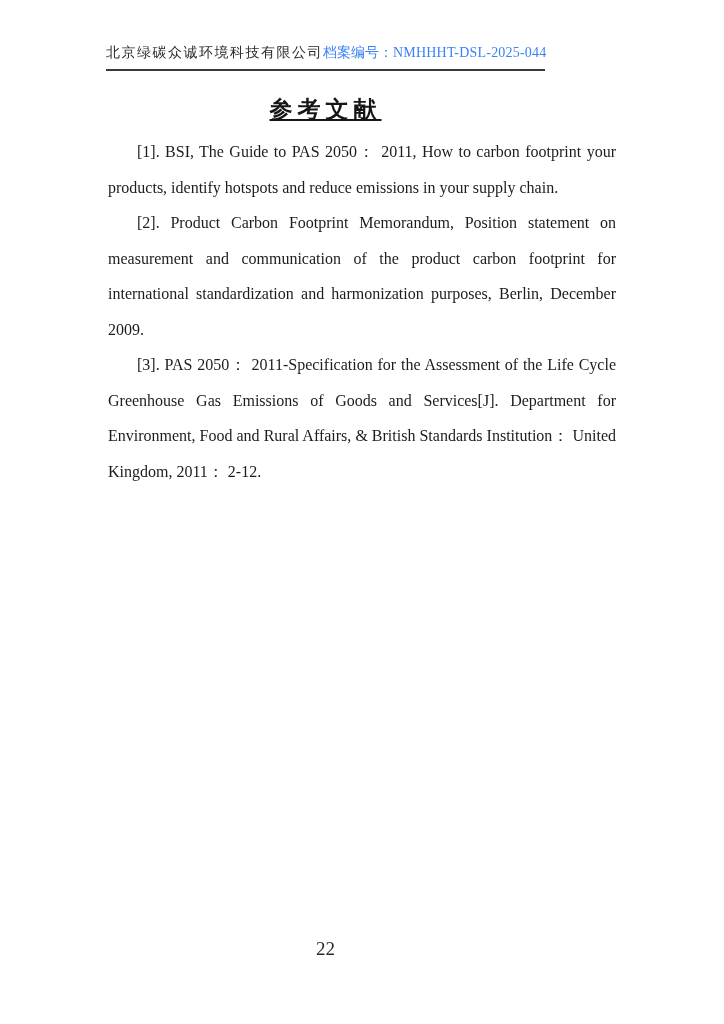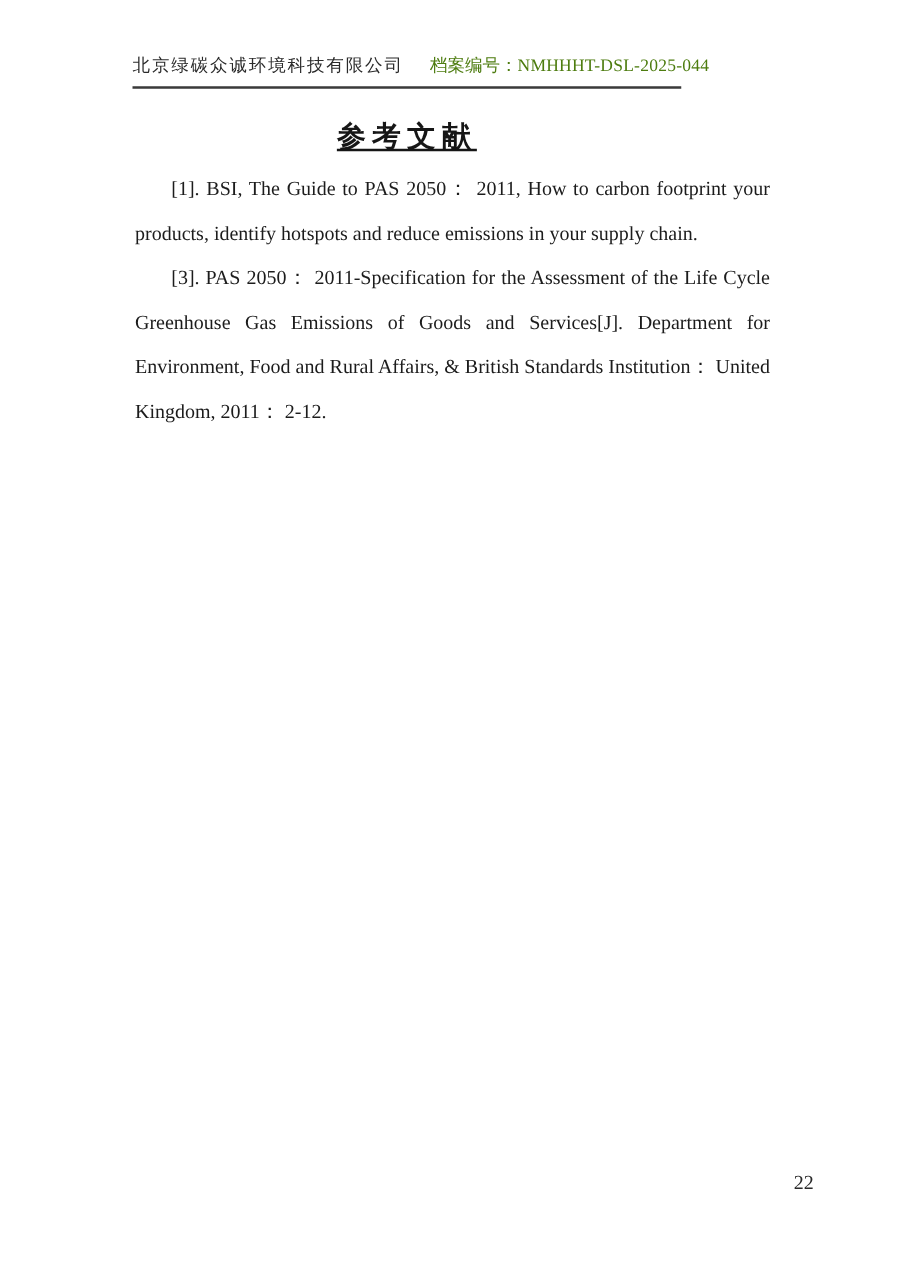--- a/index.html
+++ b/index.html
@@ -27,22 +27,21 @@
     border-bottom: 2px solid #3a3a3a;
     padding-bottom: 7px;
     font-size: 14px;
     white-space: nowrap;
   }
   .header .company {
     letter-spacing: 1.5px;
     color: #2a2a2a;
   }
   .header .docnum {
-    color: #4d7c0f;
-    margin-left: 21px;
+    color: #3b82f6;
   }
   .header .docnum .id {
     letter-spacing: 0.2px;
   }
   .doc-title {
     position: absolute;
     top: 94px;
     left: 0;
     width: 100%;
     text-align: center;
@@ -64,39 +63,40 @@
     line-height: 35.5px;
     text-align: justify;
     text-indent: 29px;
     color: #1c1c1c;
   }
   .footer {
     position: absolute;
     top: 938px;
     left: 0;
     width: 100%;
-    text-align: right;
-    font-size: 16px;
+    text-align: center;
+    font-size: 19px;
     color: #2a2a2a;
   }
 </style>
 </head>
 <body>
 
 <div class="page">
 
   <div class="header">
     <span class="company">北京绿碳众诚环境科技有限公司</span>
     <span class="docnum"><span>档案编号：</span><span class="id">NMHHHT-DSL-2025-044</span></span>
   </div>
 
   <div class="doc-title">参考文献</div>
 
   <div class="body-text">
     <p class="ref">[1]. BSI, The Guide to PAS 2050： 2011, How to carbon footprint your products, identify hotspots and reduce emissions in your supply chain.</p>
+    <p class="ref">[2]. Product Carbon Footprint Memorandum, Position statement on measurement and communication of the product carbon footprint for international standardization and harmonization purposes, Berlin, December 2009.</p>
     <p class="ref">[3]. PAS 2050： 2011-Specification for the Assessment of the Life Cycle Greenhouse Gas Emissions of Goods and Services[J]. Department for Environment, Food and Rural Affairs, &amp; British Standards Institution： United Kingdom, 2011： 2-12.</p>
   </div>
 
   <div class="footer">
     <span>22</span>
   </div>
 
 </div>
 
 </body></html>

